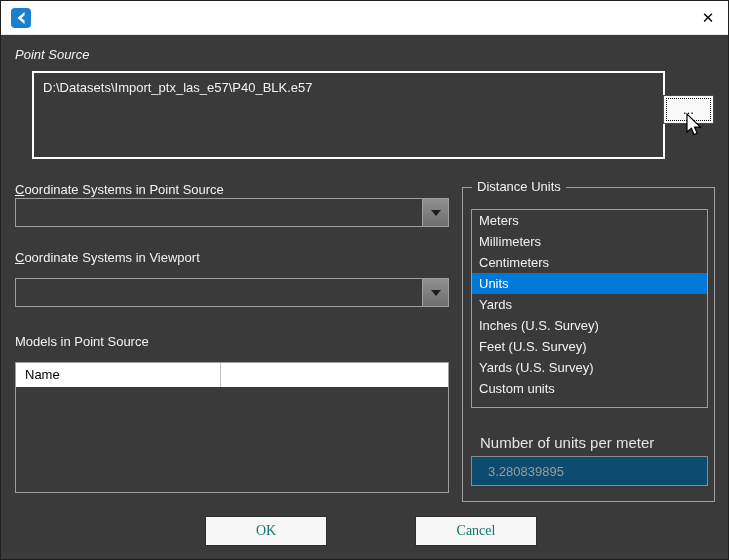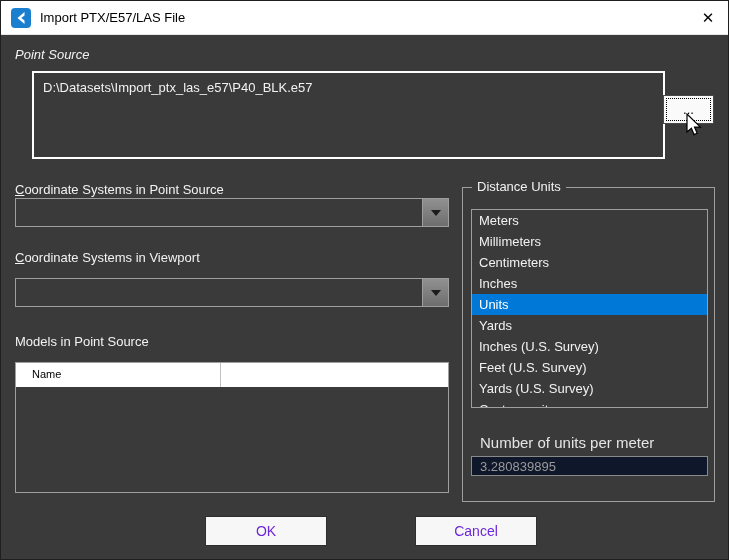--- a/index.html
+++ b/index.html
@@ -62,21 +62,21 @@
   .coord-src-label { left: 14px; top: 169px; margin-top: 12px; }
   .coord-vp-label { left: 14px; top: 249px; }
   
   .models-label { left: 14px; top: 333px; }
   .models-table {
     position: absolute; left: 14px; top: 361px; width: 434px; height: 131px;
     border: 1px solid #9e9e9e; background: #3a3a3a;
   }
   .thead { display: flex; height: 24px; background: #ffffff; color: #000; }
   .th {
-    font-size: 11px; line-height: 23px; padding-left: 16px;
+    font-size: 13px; line-height: 23px; padding-left: 9px;
     border-right: 1px solid #c2c2c2; overflow: hidden; white-space: nowrap;
   }
   .th-name { width: 205px; }
   .th-enab { width: 69px; }
   .th-rest { flex: 1; border-right: none; }
   
   .group {
     position: absolute; left: 461px; top: 176px; width: 253px; height: 315px;
     border: 1px solid #9e9e9e;
     margin-top: 10px;
@@ -89,44 +89,43 @@
     position: absolute; left: 8px; top: 21px; width: 237px; height: 199px;
     border: 1px solid #9e9e9e; background: #3a3a3a; overflow: hidden;
   }
   .unit-item {
     height: 21px; line-height: 21px; padding-left: 7px;
     color: #f2f2f2; font-size: 13px; white-space: nowrap;
   }
   .unit-item.selected { color: #ffffff; }
   .upm-label { left: 17px; top: 246px; position: absolute; color: #e5e5e5; font-size: 15px; }
   .upm-input {
-    position: absolute; left: 8px; top: 268px; width: 237px; height: 20px;
-    background: #0f172a; border: 1px solid #8a8a8a;
-    color: #9a9a9a; font-size: 13px; padding-left: 8px; font-family: inherit;
+    position: absolute; left: 8px; top: 268px; width: 237px; height: 30px;
+    background: #0c4a6e; border: 1px solid #8a8a8a;
+    color: #9a9a9a; font-size: 13px; padding-left: 16px; font-family: inherit;
   }
   
   .btn {
     position: absolute; top: 515px; width: 122px; height: 30px;
     background: #f7f7f7; border: 1px solid #2e2e2e;
-    color: #6d28d9; font-size: 14px; font-family: Liberation Sans, sans-serif;
+    color: #0f766e; font-size: 14px; font-family: Liberation Serif, serif;
   }
   .btn-ok { left: 204px; }
   .btn-cancel { left: 414px; }
 </style>
 </head>
 <body>
 
 <div class="window">
 
   <div class="titlebar">
     <svg class="app-icon" width="20" height="20" viewBox="0 0 20 20">
       <rect width="20" height="20" rx="4" fill="#1b7fd0"></rect>
       <path d="M13.5 4 L6.5 10 L13.5 16 L13.5 12.6 L10.2 10 L13.5 7.4 Z" fill="#ffffff"></path>
     </svg>
-    <span class="win-title">Import PTX/E57/LAS File</span>
     <button class="close-btn">
       <span>✕</span>
     </button>
   </div>
 
   <div class="lbl ps-label">Point Source</div>
   <div class="ps-box">
     <div class="ps-path">D:\Datasets\Import_ptx_las_e57\P40_BLK.e57</div>
   </div>
   <button class="browse-btn">
@@ -161,21 +160,20 @@
       <div class="th th-rest"></div>
     </div>
   </div>
 
   <div class="group">
     <span class="group-label">Distance Units</span>
     <div class="units-list">
       <div class="unit-item">Meters</div>
       <div class="unit-item">Millimeters</div>
       <div class="unit-item">Centimeters</div>
-      <div class="unit-item">Inches</div>
       <div class="unit-item selected" style="background: rgb(0, 120, 215);">Units</div>
       <div class="unit-item">Yards</div>
       <div class="unit-item">Inches (U.S. Survey)</div>
       <div class="unit-item">Feet (U.S. Survey)</div>
       <div class="unit-item">Yards (U.S. Survey)</div>
       <div class="unit-item">Custom units</div>
     </div>
     <div class="upm-label">Number of units per meter</div>
     <input class="upm-input" type="text" disabled="" value="3.280839895" style="">
   </div>

